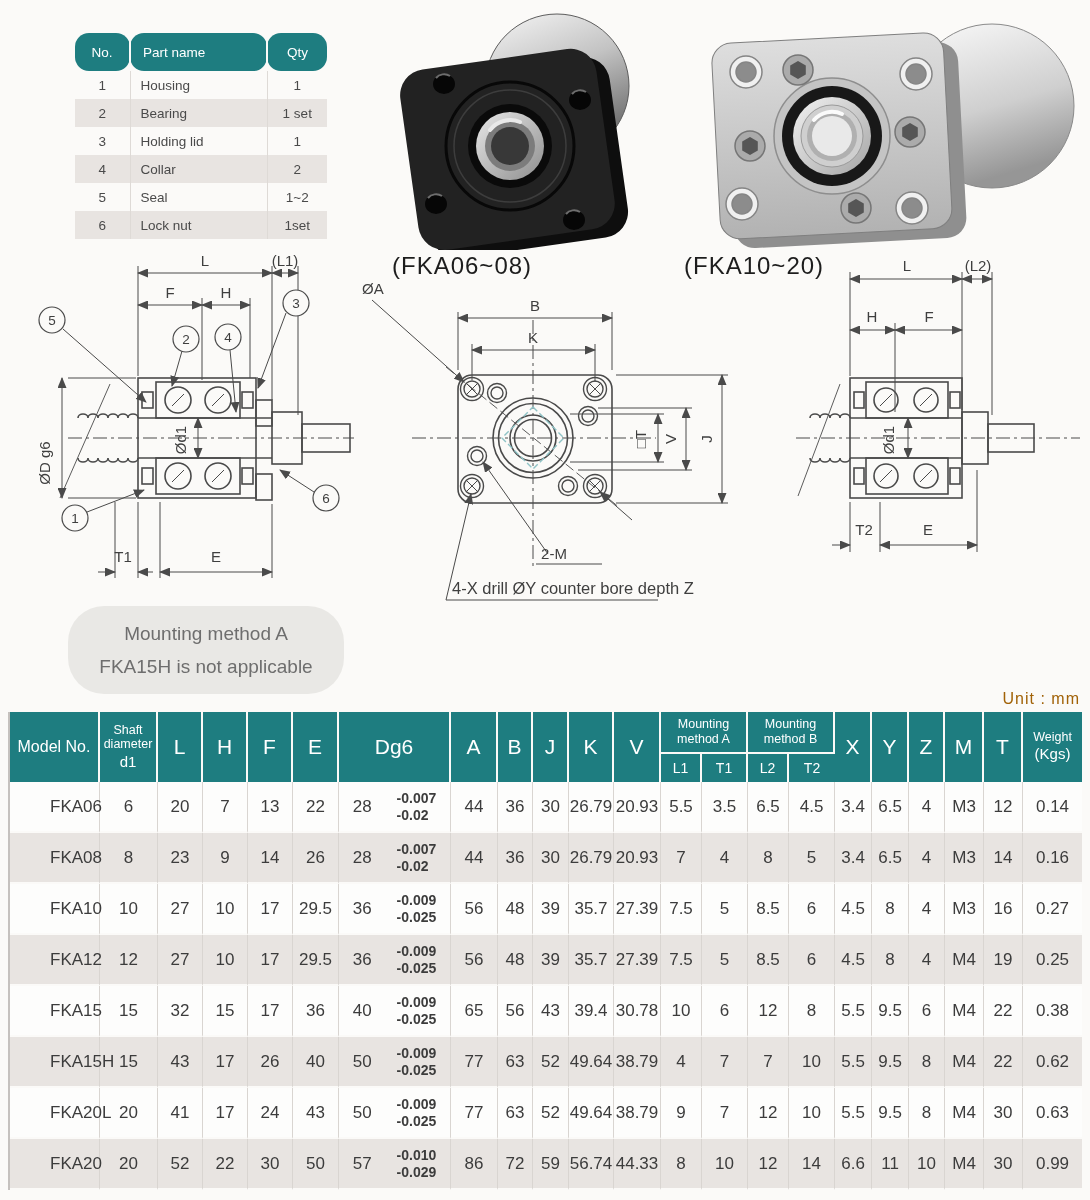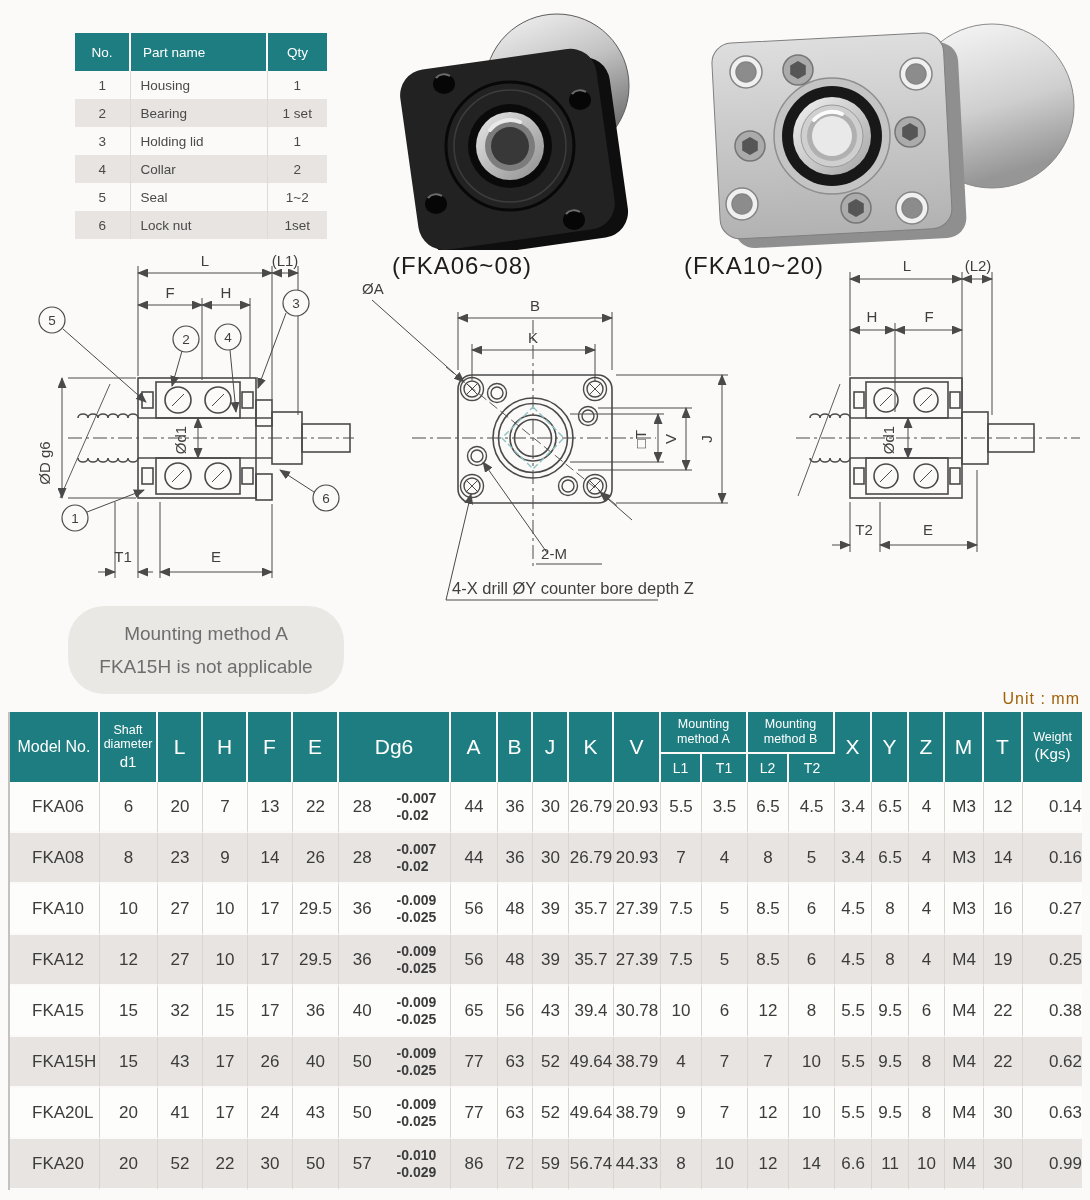--- a/index.html
+++ b/index.html
@@ -6,21 +6,21 @@
   body { background:#ffffff; }
   .page {
     position:relative; width:1090px; height:1200px;
     background:#fbfaf8; font-family:"Liberation Sans", sans-serif;
     overflow:hidden;
   }
   
   .parts-table { position:absolute; left:75px; top:33px; width:252px; border-collapse:collapse; }
   .parts-table th {
     background:#1e7d80; color:#fff; font-weight:400; font-size:13.5px;
-    height:38px; border-right:2px solid #fbfaf8;
+    height:38px; border-right:2px solid #fbfaf8;border-radius:14px;
   }
   .parts-table th:last-child { border-right:none; }
   .parts-table td {
     font-size:13.5px; color:#4a4a4a; height:28px;
     border-right:1px solid #dedad6;
   }
   .parts-table td:last-child { border-right:none; }
   .parts-table tr.alt td { background:#e8e4e1; }
   .parts-table .c { text-align:center; }
   .parts-table .l { text-align:left; padding-left:10px; }
@@ -54,23 +54,23 @@
   .th-sub  { font-size:14px; }
   .th-group { border-bottom:2px solid #fbfaf8 !important; }
   .th-stack span { display:block; }
   .th-stack .xs { font-size:12.5px; line-height:1.15; }
   .th-stack .md { font-size:15px; line-height:1.3; }
   .spec-table td {
     height:51px; text-align:center; font-size:17px; color:#3c3c3c;
     border-right:1px solid #d9d5d1; border-bottom:2px solid #fbfaf8;
     background:#fdfdfc; vertical-align:middle;
   }
-  .spec-table td:last-child { border-right:none;text-align:right; }
+  .spec-table td:last-child { border-right:none; }
   .spec-table tr.alt td { background:#e8e4e1; }
-  .spec-table td.model { text-align:left; padding-left:22px; }
+  .spec-table td.model { text-align:left; padding-left:40px; }
   .dg6in { display:flex; justify-content:center; align-items:center; gap:25px; }
   .dg6in .tol { display:flex; flex-direction:column; font-size:14px; line-height:1.2; text-align:left;font-weight:bold; }
 </style>
 </head>
 <body>
 
 <div class="page">
 
   <table class="parts-table">
     <colgroup>

